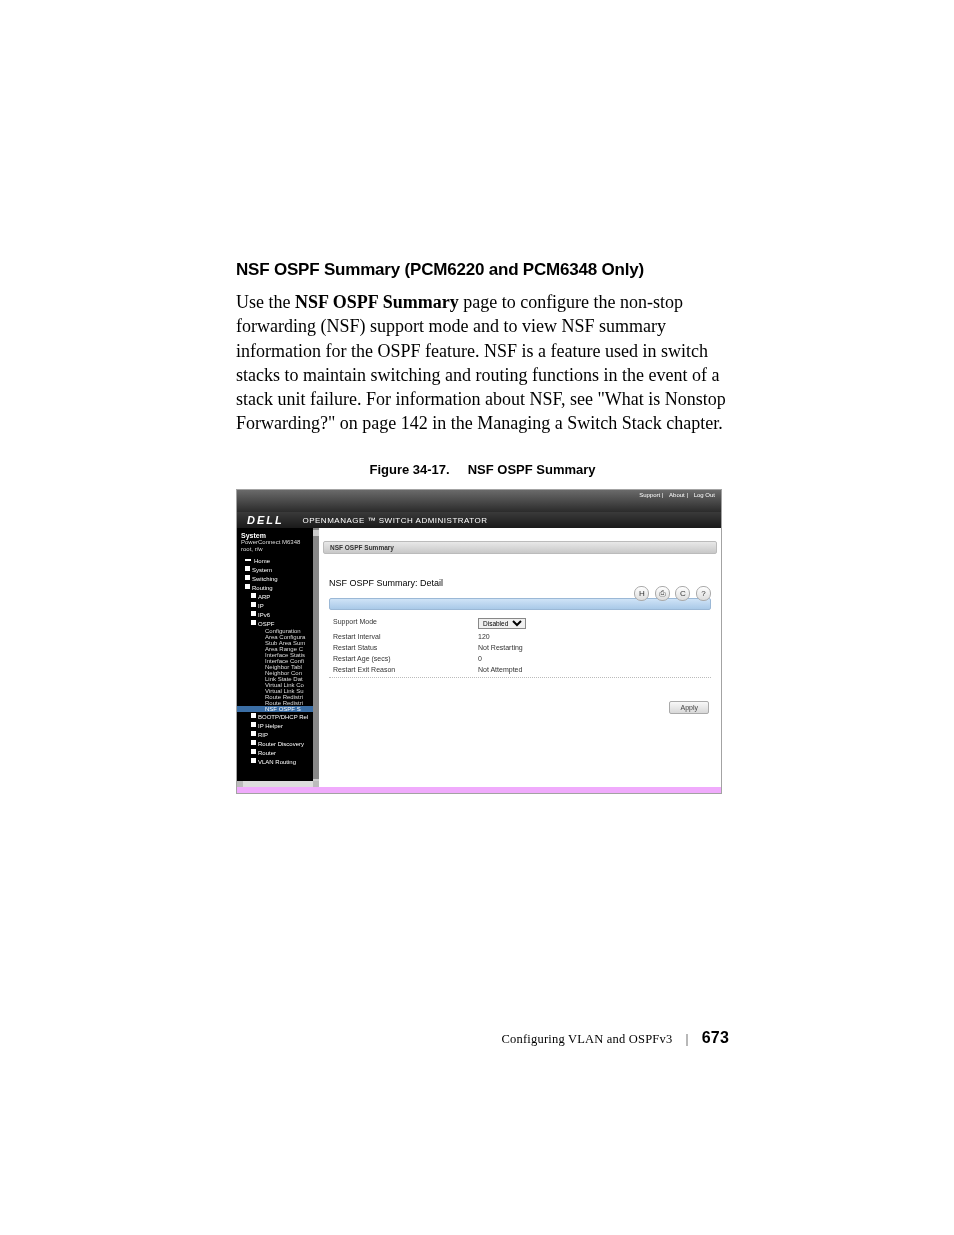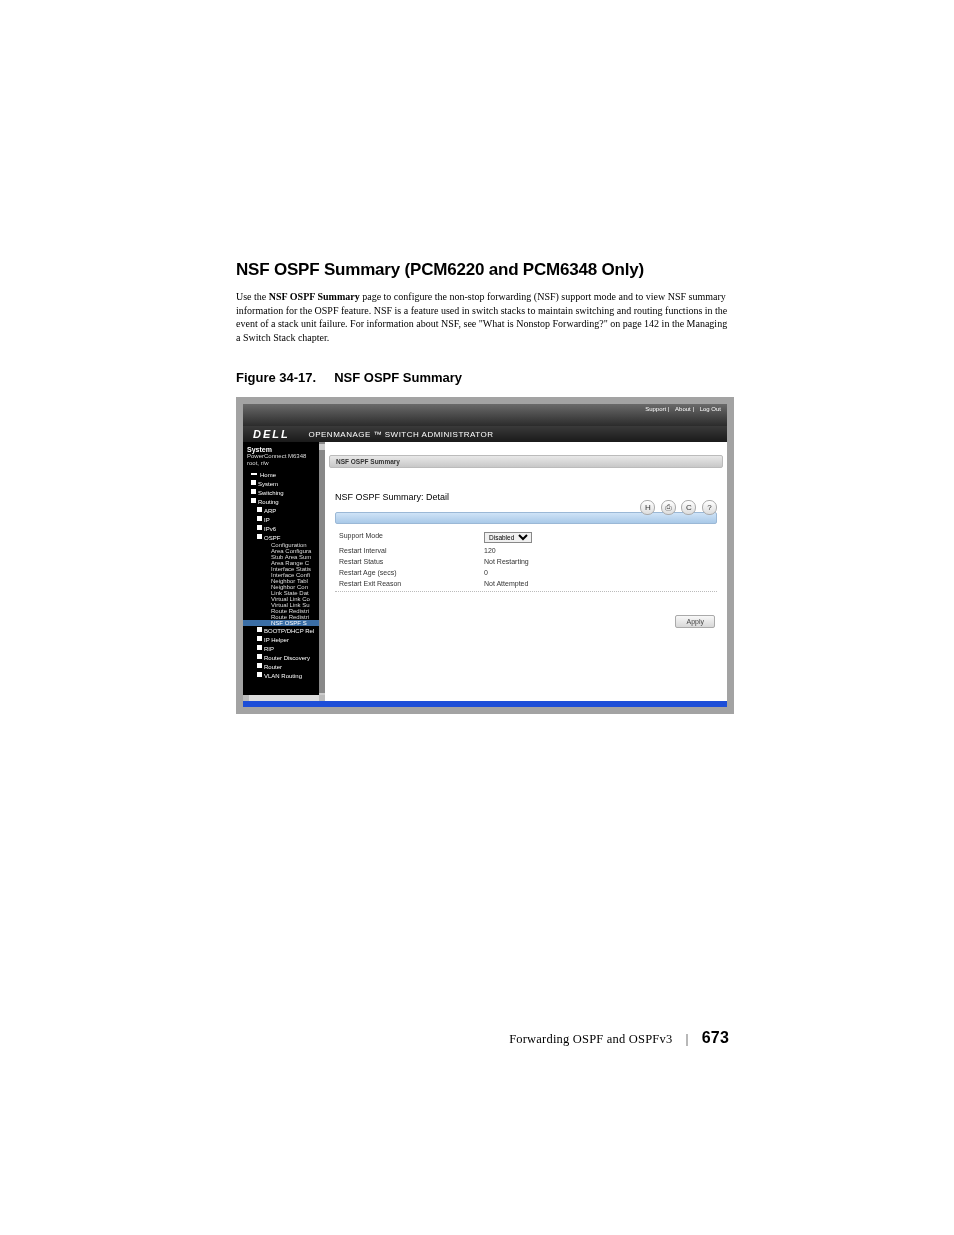--- a/index.html
+++ b/index.html
@@ -17,37 +17,38 @@
     padding: 260px 225px 0 236px;
   }
   h2.section-heading {
     font-family: Arial, Helvetica, sans-serif;
     font-weight: bold;
     font-size: 17px;
     margin: 0 0 10px 0;
     letter-spacing: -0.2px;
   }
   p.body-text {
-    font-size: 10px;
+    font-size: 18px;
     line-height: 1.35;
     margin: 0 0 12px 0;
   }
   .bold { font-weight: bold; }
   .fig-caption {
     font-family: Arial, Helvetica, sans-serif;
     font-weight: bold;
     font-size: 13px;
     margin: 26px 0 12px 0;
+    text-align: center;
   }
   .fig-caption .gap { display:inline-block; width:18px; }
   .screenshot {
     width: 484px;
     height: 303px;
-    border: 7px solid #a3a3a3;
-    background: #1d4ed8;
+    border: 1px solid #a3a3a3;
+    background: #f0abfc;
     position: relative;
     font-family: Arial, Helvetica, sans-serif;
     overflow: hidden;
   }
   
   .ss-header {
     height: 22px;
     background: linear-gradient(180deg, #6a6a6a 0%, #2b2b2b 100%);
     color: #fff;
     font-size: 6px;
@@ -289,18 +290,18 @@
         <div class="hr-dot"></div>
 
         <div class="apply-holder">
           <span class="apply-btn">Apply</span>
         </div>
       </div>
     </div>
   </div>
 
   <div class="footer">
-    <span>Forwarding OSPF and OSPFv3</span>
+    <span>Configuring VLAN and OSPFv3</span>
     <span class="sep">|</span>
     <span class="pnum">673</span>
   </div>
 
 </div>
 
 </body></html>

